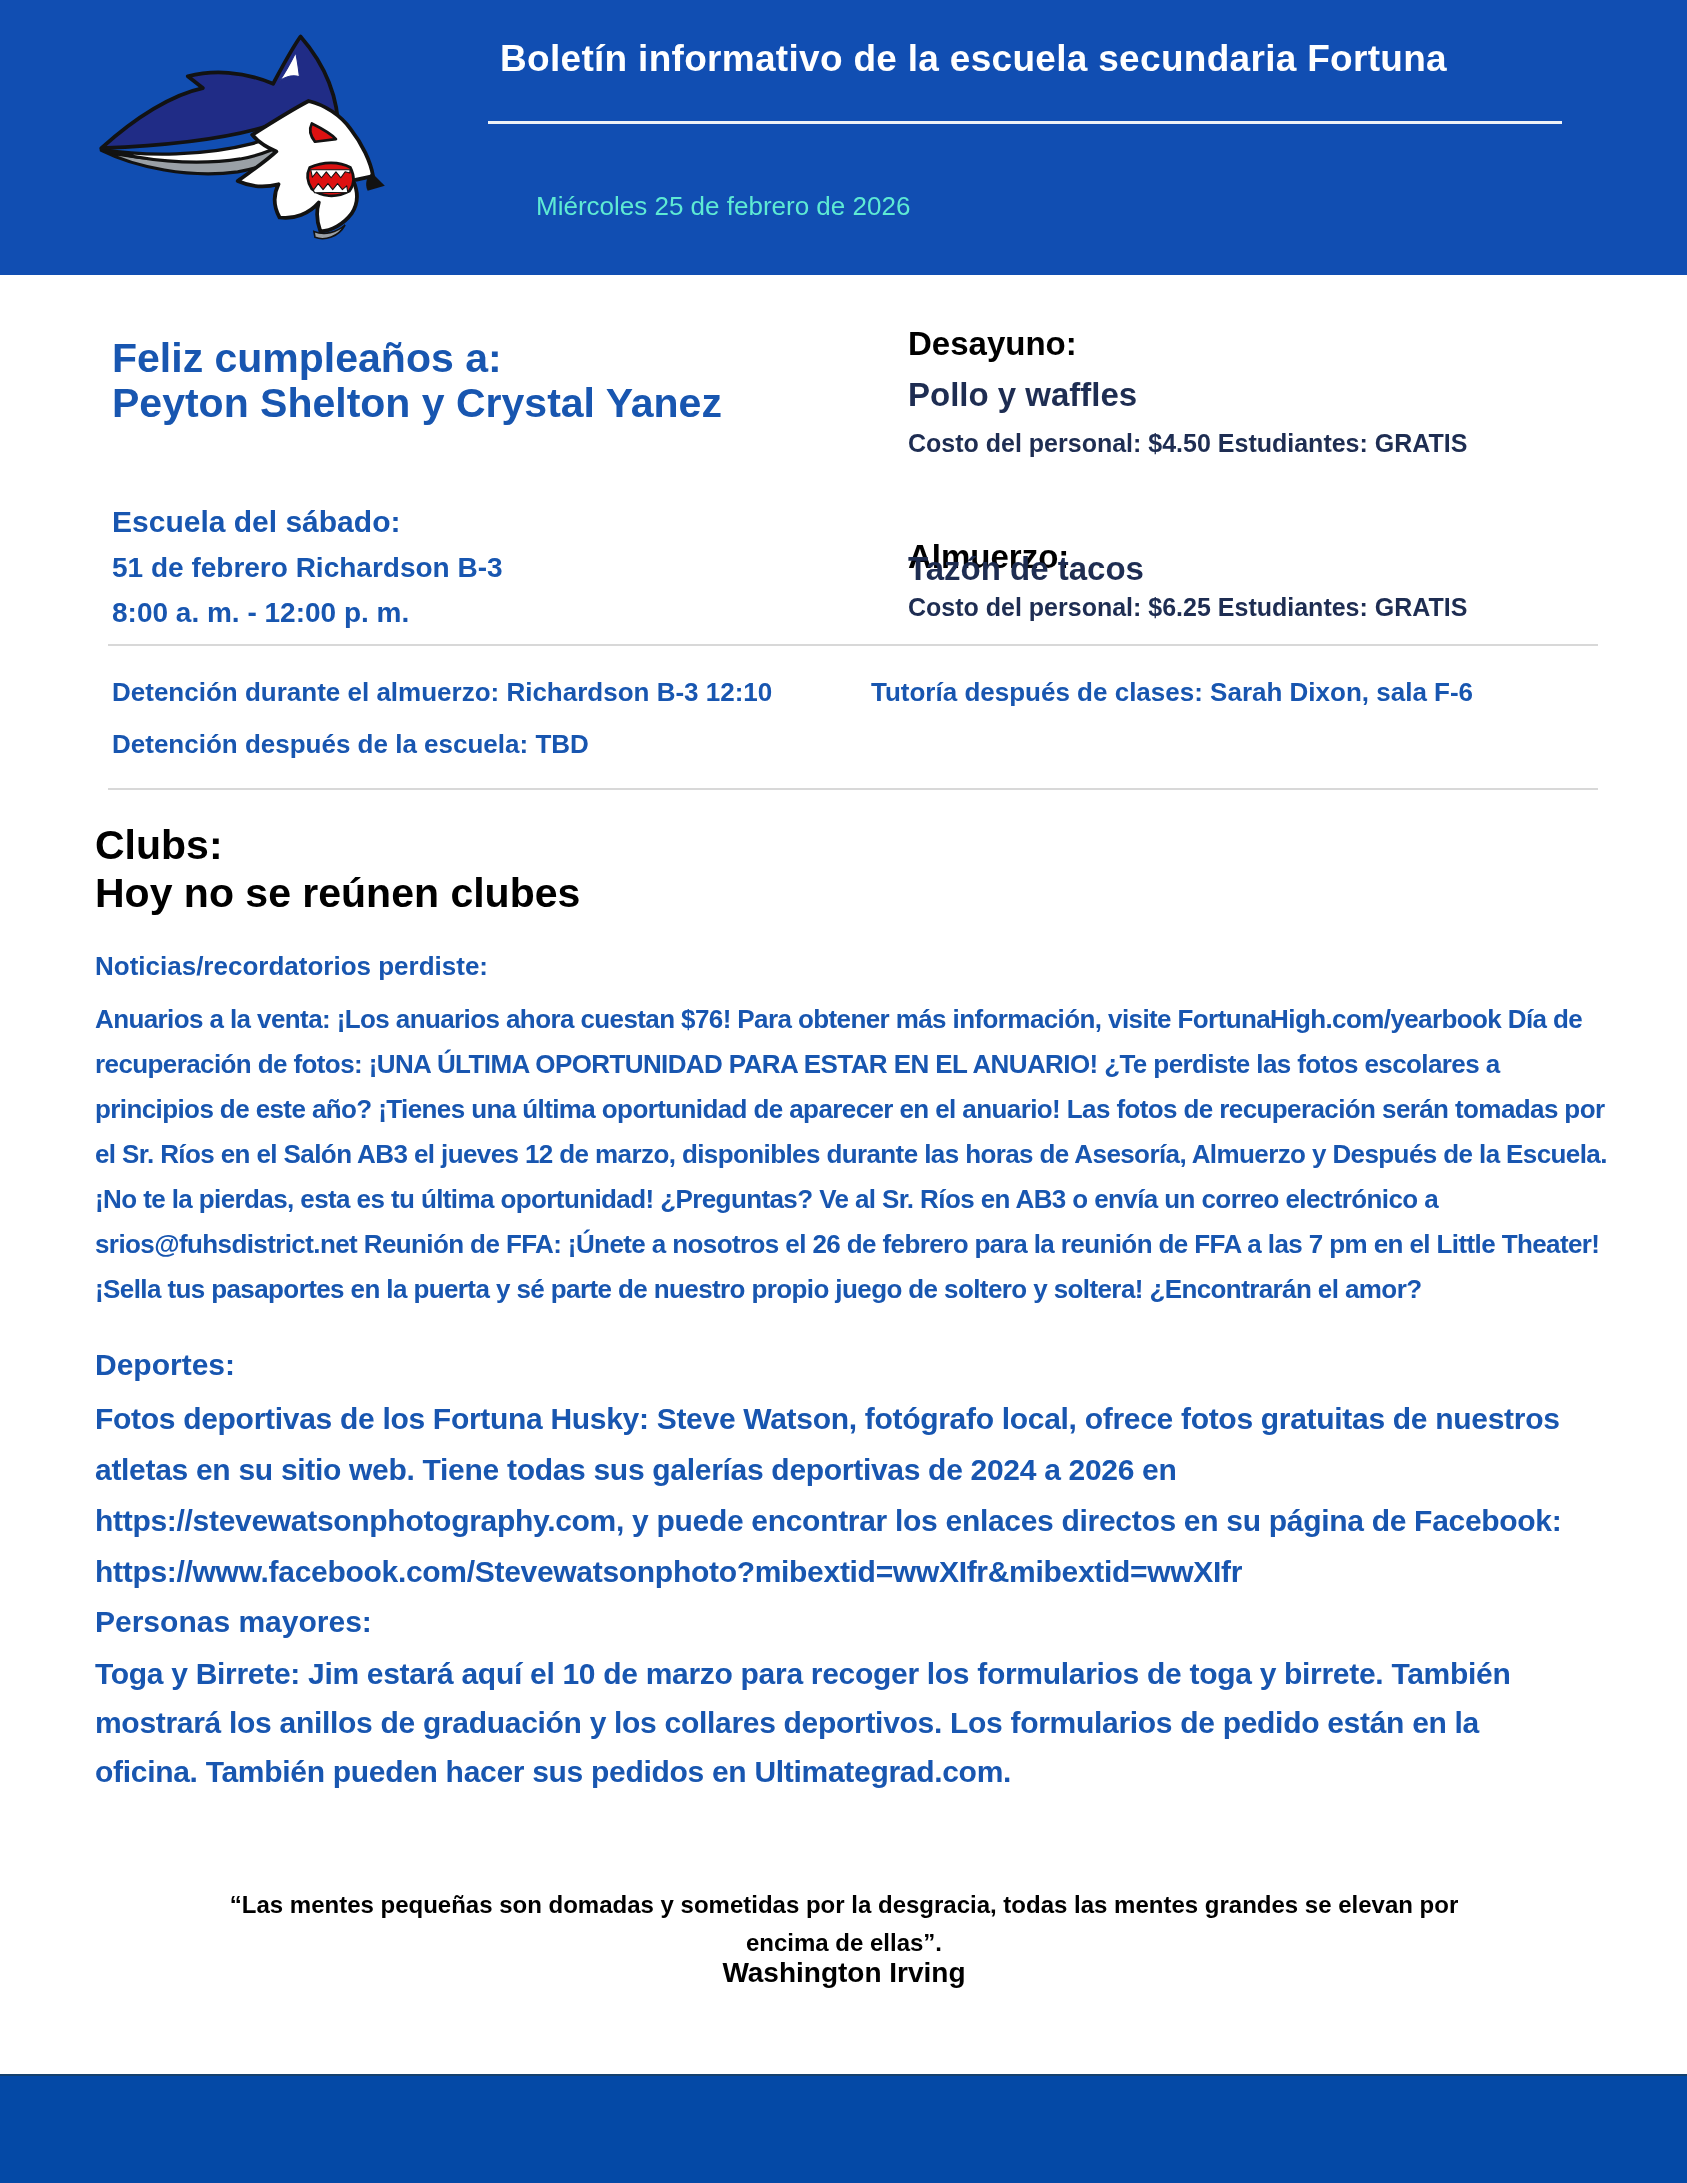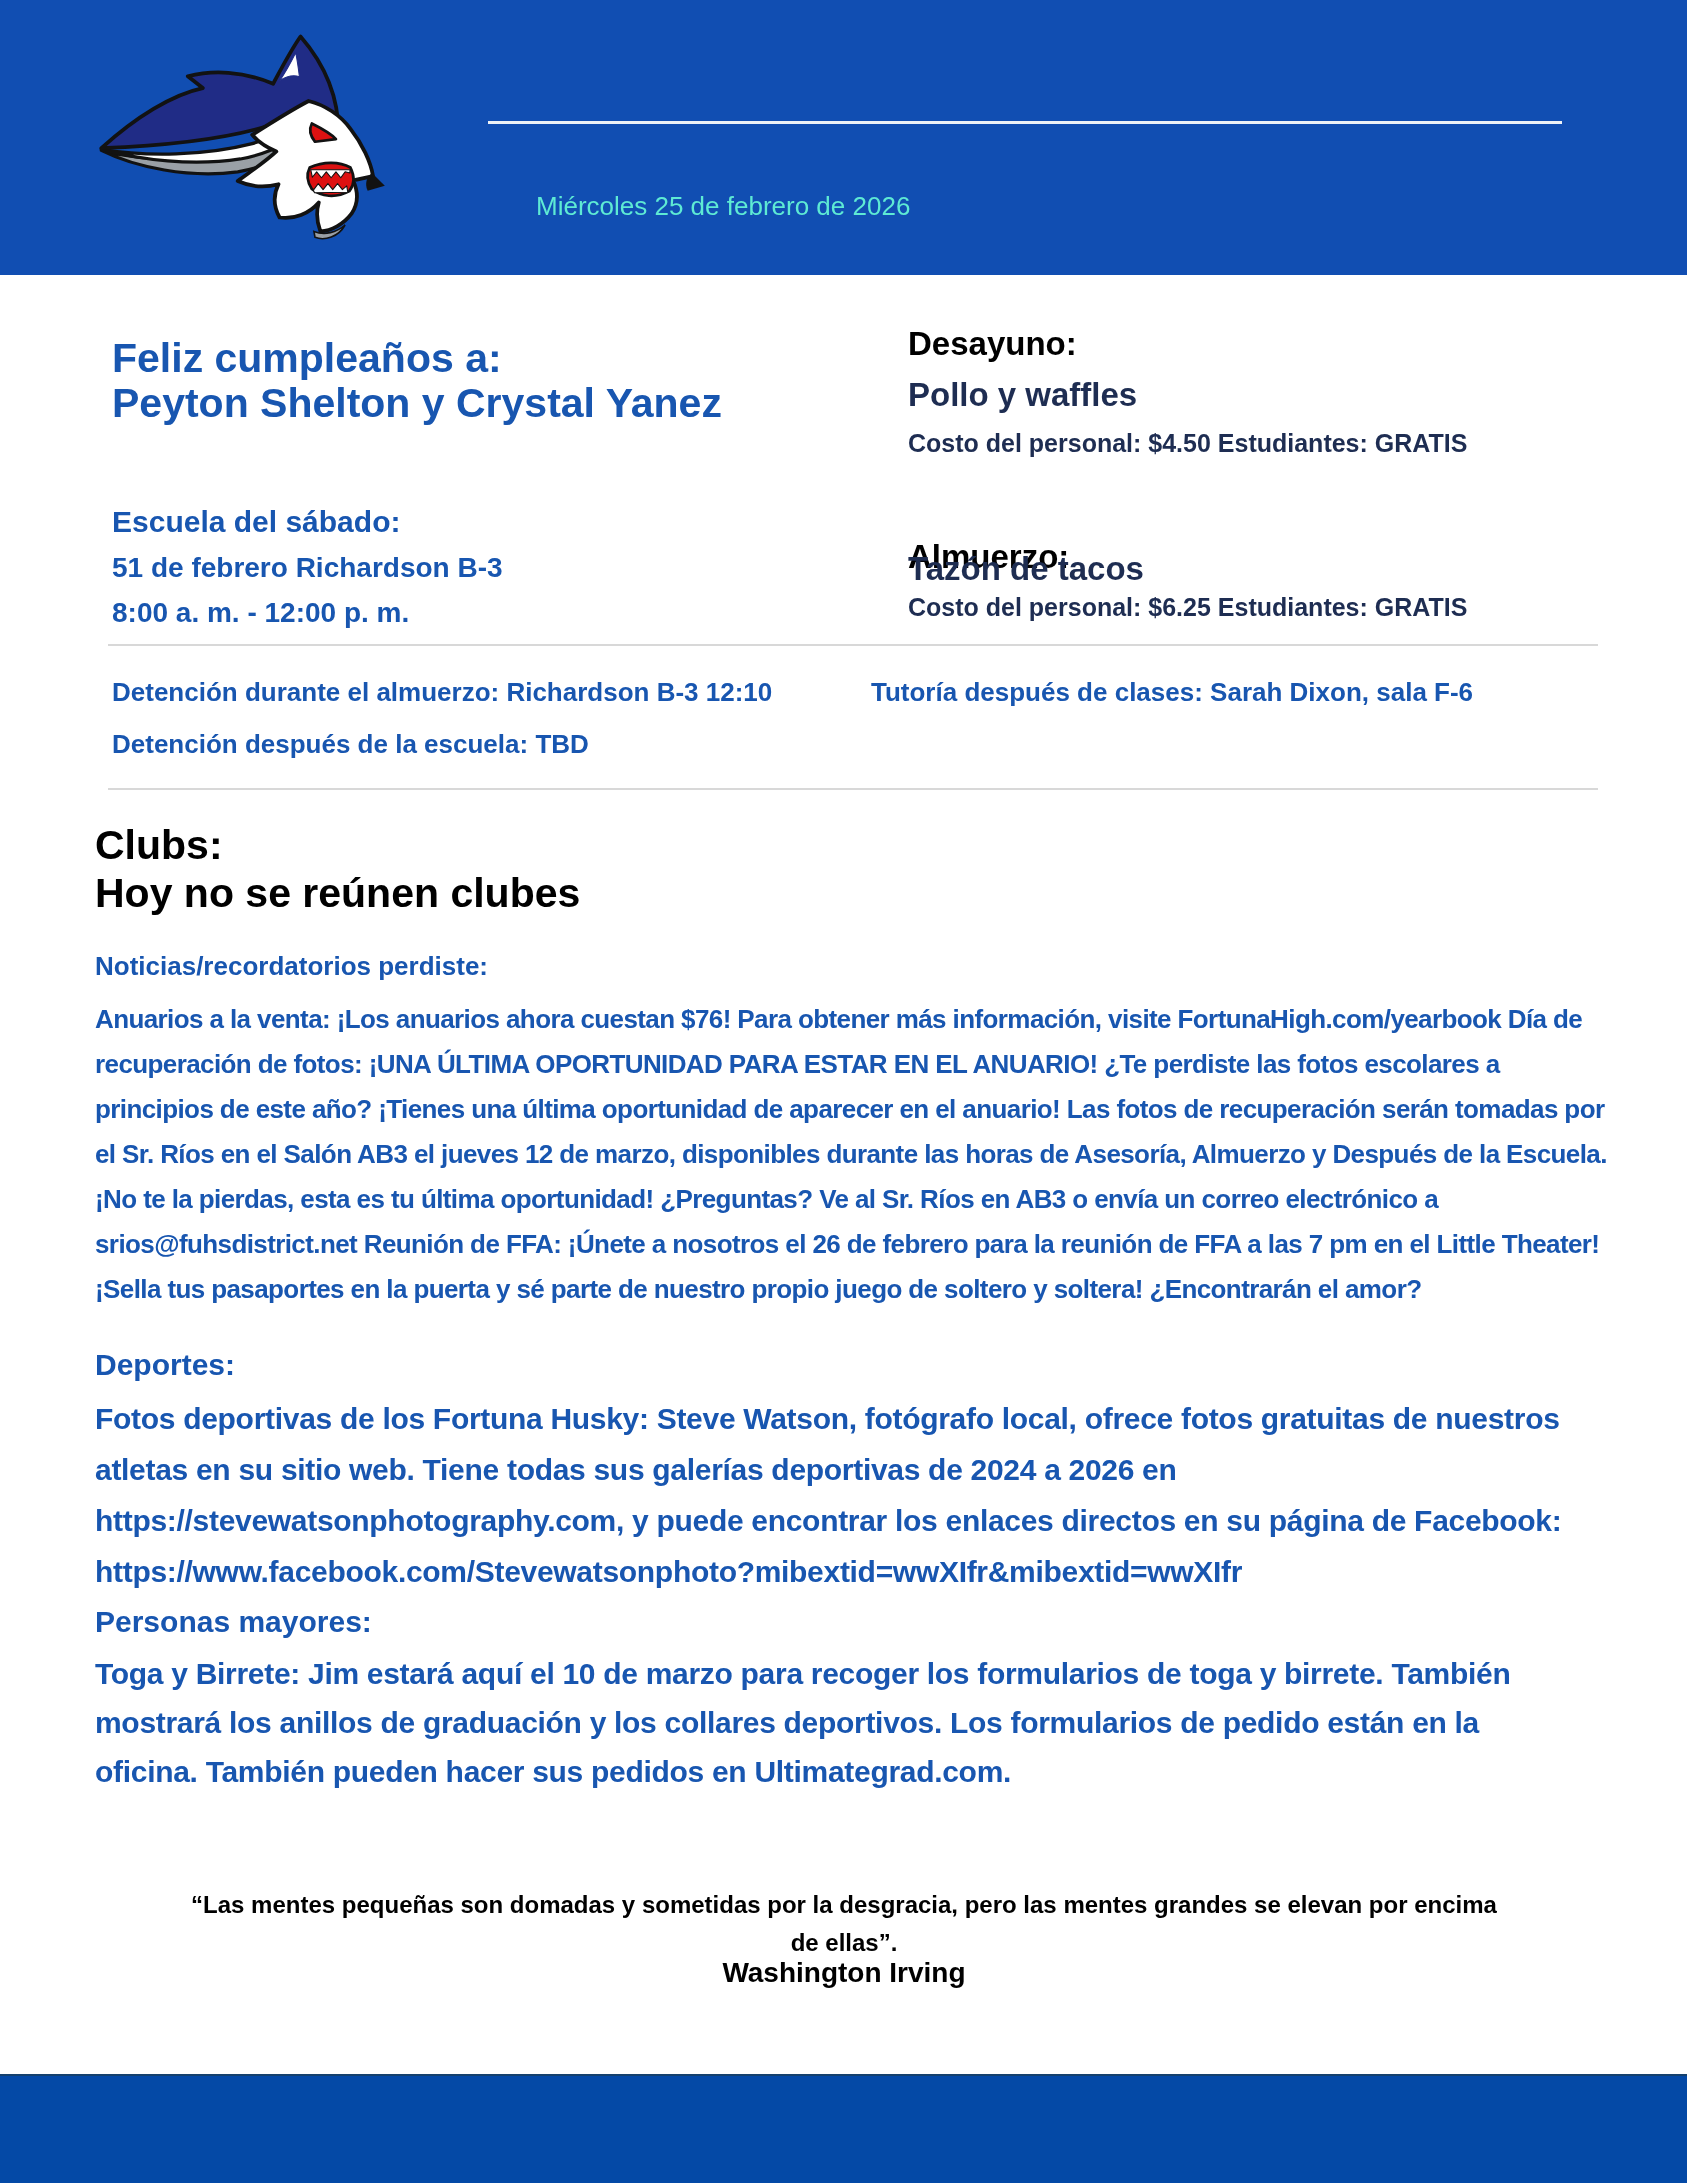--- a/index.html
+++ b/index.html
@@ -80,20 +80,21 @@
 
       <polygon points="426,276 499,276 499,282 490,280 482,291 473,280 464,291 455,280 446,291 437,280 429,290" fill="#ffffff" stroke="#121212" stroke-width="2" stroke-linejoin="round"></polygon>
 
       <polygon points="431,314 440,302 449,313 458,302 467,313 476,302 485,313 493,306 495,318 433,319" fill="#ffffff" stroke="#121212" stroke-width="2" stroke-linejoin="round"></polygon>
 
       <path d="M540,282 L564,306 L532,315 C526,302 530,290 540,282 Z" fill="#121212"></path>
 
       <path d="M432,391 C452,399 474,393 490,379 C478,401 452,409 434,402 Z" fill="#9aa0a6" stroke="#121212" stroke-width="3"></path>
     </svg>
   </div>
+  <div class="abs title">Boletín informativo de la escuela secundaria Fortuna</div>
   <div class="abs title-underline"></div>
   <div class="abs date">Miércoles 25 de febrero de 2026</div>
 </div>
 
 <div class="abs bday-heading blue b h-lg">Feliz cumpleaños a:</div>
 <div class="abs bday-names blue b h-lg">Peyton Shelton y Crystal Yanez</div>
 
 <div class="abs brk-heading bright b h-xl">Desayuno:</div>
 <div class="abs brk-item navy b h-xl">Pollo y waffles</div>
 <div class="abs brk-cost navy b t-cost">Costo del personal: $4.50 Estudiantes: GRATIS</div>
@@ -119,17 +120,17 @@
 
 <div class="abs news-heading blue b">Noticias/recordatorios perdiste:</div>
 <div class="abs news-body blue b t-news">Anuarios a la venta: ¡Los anuarios ahora cuestan $76! Para obtener más información, visite FortunaHigh.com/yearbook Día de recuperación de fotos: ¡UNA ÚLTIMA OPORTUNIDAD PARA ESTAR EN EL ANUARIO! ¿Te perdiste las fotos escolares a principios de este año? ¡Tienes una última oportunidad de aparecer en el anuario! Las fotos de recuperación serán tomadas por el Sr. Ríos en el Salón AB3 el jueves 12 de marzo, disponibles durante las horas de Asesoría, Almuerzo y Después de la Escuela. ¡No te la pierdas, esta es tu última oportunidad! ¿Preguntas? Ve al Sr. Ríos en AB3 o envía un correo electrónico a srios@fuhsdistrict.net Reunión de FFA: ¡Únete a nosotros el 26 de febrero para la reunión de FFA a las 7 pm en el Little Theater! ¡Sella tus pasaportes en la puerta y sé parte de nuestro propio juego de soltero y soltera! ¿Encontrarán el amor?</div>
 
 <div class="abs sports-heading blue b h-md">Deportes:</div>
 <div class="abs sports-body blue b">Fotos deportivas de los Fortuna Husky: Steve Watson, fotógrafo local, ofrece fotos gratuitas de nuestros atletas en su sitio web. Tiene todas sus galerías deportivas de 2024 a 2026 en https://stevewatsonphotography.com, y puede encontrar los enlaces directos en su página de Facebook: https://www.facebook.com/Stevewatsonphoto?mibextid=wwXIfr&amp;mibextid=wwXIfr</div>
 
 <div class="abs seniors-heading blue b h-md">Personas mayores:</div>
 <div class="abs seniors-body blue b">Toga y Birrete: Jim estará aquí el 10 de marzo para recoger los formularios de toga y birrete. También mostrará los anillos de graduación y los collares deportivos. Los formularios de pedido están en la oficina. También pueden hacer sus pedidos en Ultimategrad.com.</div>
 
-<div class="abs quote-text">“Las mentes pequeñas son domadas y sometidas por la desgracia, pero las mentes grandes se elevan por encima de ellas”.</div>
+<div class="abs quote-text">“Las mentes pequeñas son domadas y sometidas por la desgracia, todas las mentes grandes se elevan por encima de ellas”.</div>
 <div class="abs quote-author">Washington Irving</div>
 
 <div class="abs footer"></div>
 
 
 </body></html>

